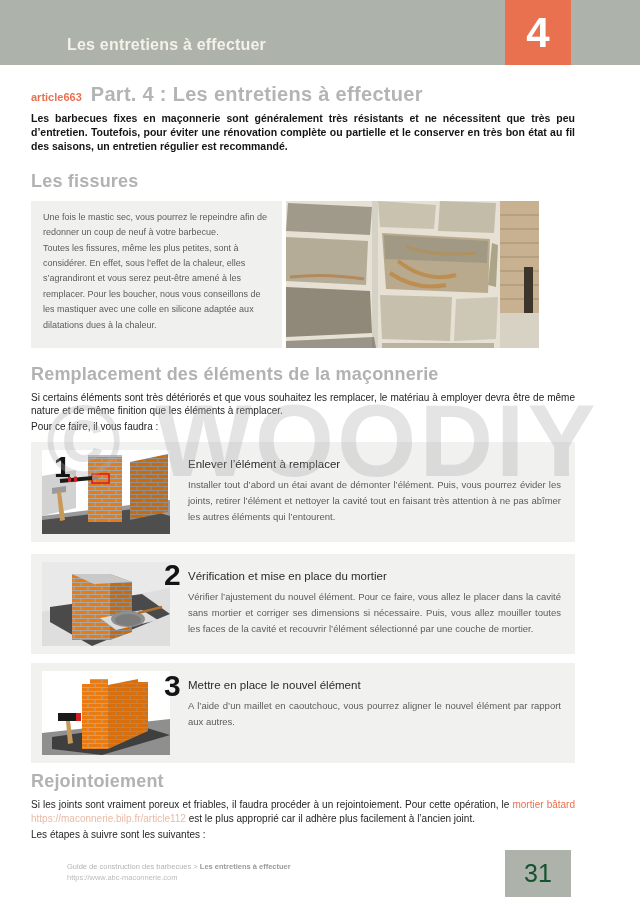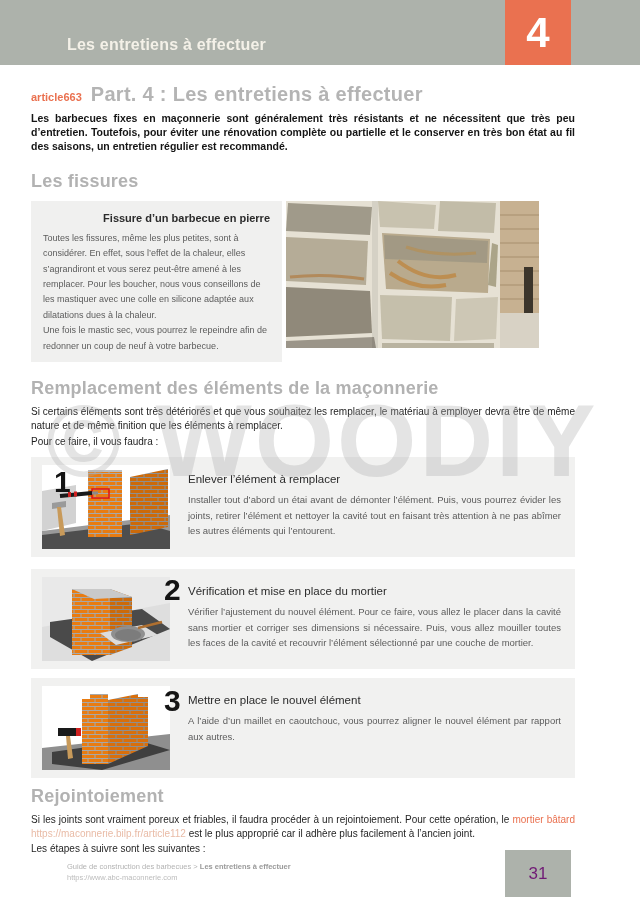--- a/index.html
+++ b/index.html
@@ -72,21 +72,21 @@
     color:rgba(170,170,170,0.32);
   }
   
   .footer-left{position:absolute;left:67px;top:861px;font-size:7.5px;color:#b3b3b3;line-height:1.5;}
   .footer-left b{color:#9a9a9a;}
   .footer-url{color:#bcbcbc;}
   .page-box{
     position:absolute;left:505px;top:850px;width:66px;height:47px;
     background:#adb2ab;display:flex;align-items:center;justify-content:center;
   }
-  .page-box span{color:#701a75;font-size:17px;line-height:1;}
+  .page-box span{color:#14532d;font-size:25px;line-height:1;}
   svg{display:block;}
 </style>
 </head>
 <body>
 
 <div class="band">
   <div class="band-title">Les entretiens à effectuer</div>
   <div class="chapter-box">
     <span>4</span>
   </div>
@@ -98,23 +98,22 @@
     <span class="article-tag">article663</span>
     <h1 class="main-title">Part. 4 : Les entretiens à effectuer</h1>
   </div>
 
   <p class="intro">Les barbecues fixes en maçonnerie sont généralement très résistants et ne nécessitent que très peu d’entretien. Toutefois, pour éviter une rénovation complète ou partielle et le conserver en très bon état au fil des saisons, un entretien régulier est recommandé.</p>
 
   <h2 class="section-heading sh-fissures">Les fissures</h2>
 
   <div class="fissure-row">
     <div class="fissure-box">
-      <div class="fissure-box-title">Fissure d’un barbecue en pierre</div>
+      <p class="fissure-box-text">Une fois le mastic sec, vous pourrez le repeindre afin de redonner un coup de neuf à votre barbecue.</p>
       <p class="fissure-box-text">Toutes les fissures, même les plus petites, sont à considérer. En effet, sous l’effet de la chaleur, elles s’agrandiront et vous serez peut-être amené à les remplacer. Pour les boucher, nous vous conseillons de les mastiquer avec une colle en silicone adaptée aux dilatations dues à la chaleur.</p>
-      <p class="fissure-box-text">Une fois le mastic sec, vous pourrez le repeindre afin de redonner un coup de neuf à votre barbecue.</p>
     </div>
     <div class="fissure-photo">
       <svg width="253" height="147" viewBox="0 0 253 147">
         <rect width="253" height="147" fill="#e6e1d4"></rect>
 
         <rect x="214" y="0" width="39" height="147" fill="#c7b191"></rect>
         <path d="M214,14H253M214,28H253M214,42H253M214,56H253M214,70H253M214,84H253M214,98H253" stroke="#b29a79" stroke-width="1.5"></path>
         <rect x="238" y="66" width="9" height="52" fill="#3c352b"></rect>
         <rect x="214" y="112" width="39" height="35" fill="#d8d2c5"></rect>
 

